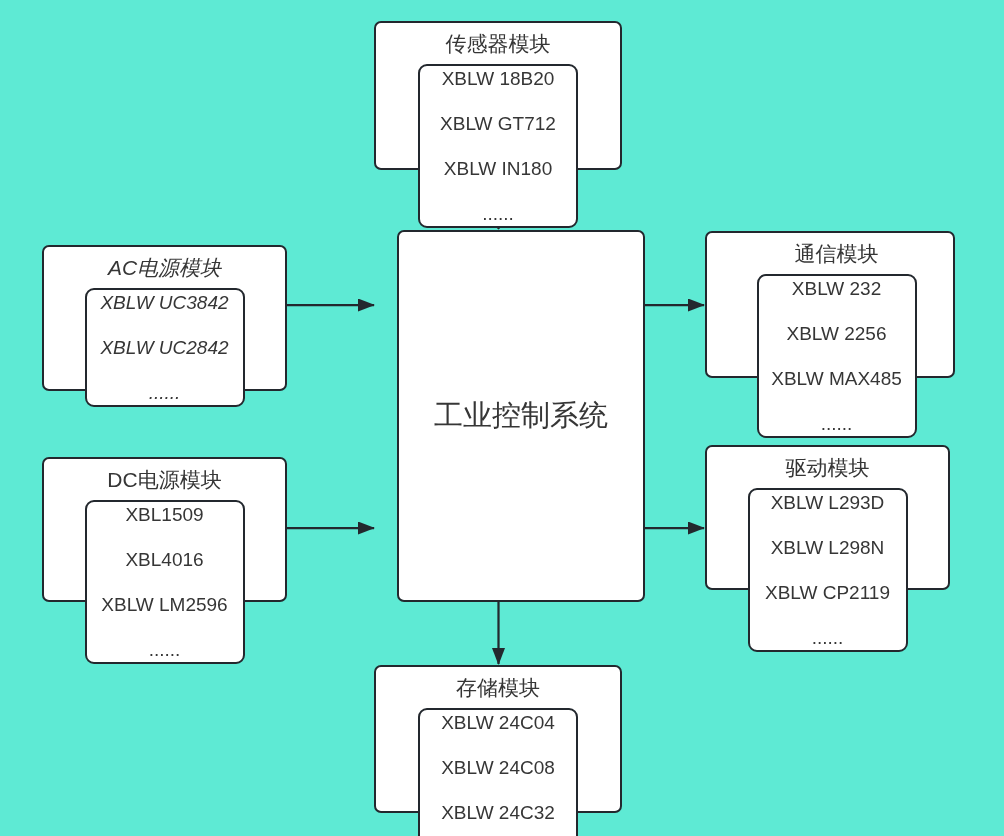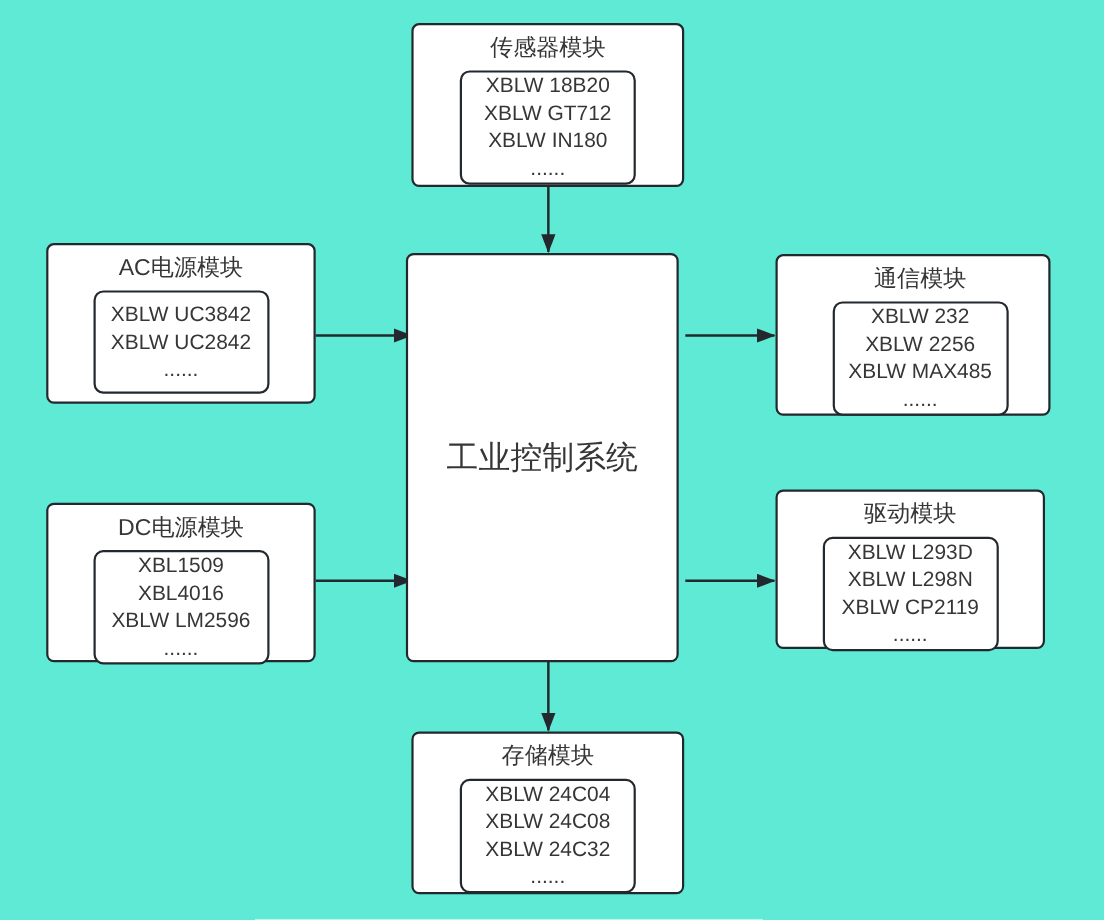--- a/index.html
+++ b/index.html
@@ -51,41 +51,42 @@
     border: 2.5px solid #23282e;
     border-radius: 9px;
     background: #ffffff;
     width: 160px;
     flex: 1 1 auto;
     margin-top: 7px;
     display: flex;
     flex-direction: column;
     justify-content: center;
     align-items: center;
+    gap: 20px;
   }
 
   .part {
     font-size: 19px;
     line-height: 25px;
     text-align: center;
     white-space: nowrap;
     color: #363636;
   }
 
   
   .m-sensor  { left: 374px; top: 21px;  width: 248px; height: 149px; }
-  .m-ac      { left: 42px;  top: 221px; width: 245px; height: 146px; }
+  .m-ac      { left: 42px;  top: 245px; width: 245px; height: 146px; font-style: italic; }
   .m-dc      { left: 42px;  top: 457px; width: 245px; height: 145px; }
   .m-comm    { left: 705px; top: 231px; width: 250px; height: 147px; padding-left: 13px; }
   .m-drive   { left: 705px; top: 445px; width: 245px; height: 145px; }
   .m-storage { left: 374px; top: 665px; width: 248px; height: 148px; }
 
   .m-center {
     position: absolute;
-    left: 369px; top: 230px; width: 248px; height: 372px;
+    left: 397px; top: 230px; width: 248px; height: 372px;
     border: 2.5px solid #23282e;
     border-radius: 7px;
     background: #ffffff;
     display: flex;
     justify-content: center;
     align-items: center;
   }
 
   .center-title {
     font-size: 29px;

